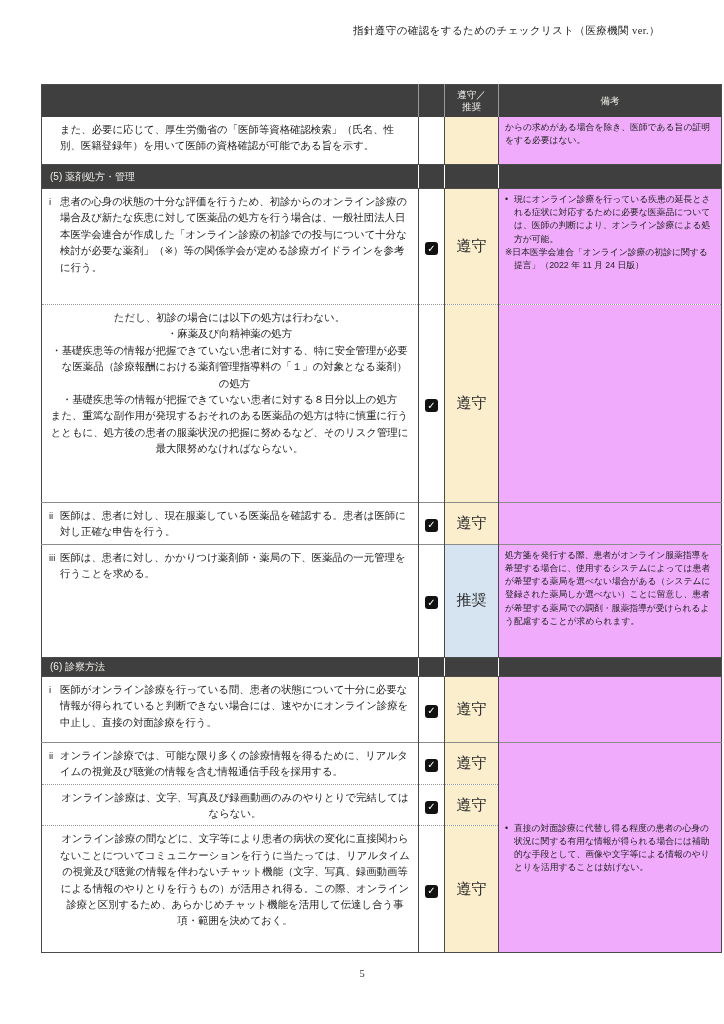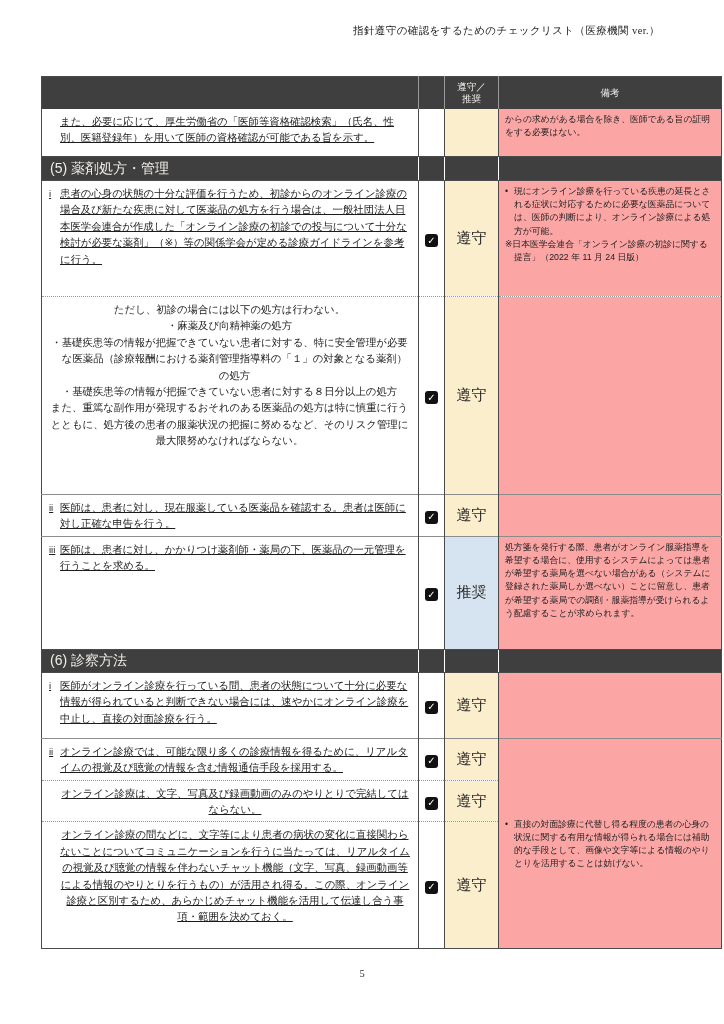--- a/index.html
+++ b/index.html
@@ -17,65 +17,65 @@
     width:724px;height:1024px;position:relative;overflow:hidden;
     font-family:"Liberation Sans","DejaVu Sans",sans-serif;
     color:#1c1c1c;
   }
   .doc-title{
     position:absolute;top:24px;right:64px;
     font-family:"Liberation Serif","DejaVu Serif",serif;
     font-size:10.5px;color:#222;letter-spacing:.4px;
   }
   table.checklist{
-    position:absolute;left:41px;top:76px;width:680px;
+    position:absolute;left:41px;top:84px;width:680px;
     border-collapse:collapse;table-layout:fixed;
     border:1.4px solid var(--line-dark);
     padding-left:12px;
   }
   td,th{overflow:hidden;vertical-align:top;}
   
   .c-check,.c-status{border-left:1px solid var(--line-dark);}
   .c-remarks{border-left:1px solid var(--line-dark);}
   
   tr.head th{
     background:var(--header-bg);color:var(--header-fg);
     font-weight:normal;font-size:9.5px;line-height:12px;
     text-align:center;vertical-align:middle;
   }
   tr.head th + th{border-left:1px solid #9a9a9a;}
   
   tr.section td{
     background:var(--header-bg);color:var(--header-fg);
-    font-size:14px;vertical-align:middle;
+    font-size:10px;vertical-align:middle;
     border-top:1px solid var(--line-dark);border-bottom:1px solid var(--line-dark);
   }
   tr.section td:first-child{padding:2px 8px;}
   tr.section td + td{border-left:1px solid rgba(255,255,255,.45);}
   
   tr.bt-solid td{border-top:1px solid var(--line-mid);}
   tr.bt-dotted td{border-top:1px dotted #979797;text-align:center;}
   
   .c-text{padding:5px 8px 3px 7px;font-size:10.4px;line-height:16.4px;background:#fff;}
-  .item{display:flex;text-decoration:underline;}
+  .item{display:flex;}
   .item .num{flex:0 0 11px;font-size:9.5px;line-height:16.4px;color:#222;}
   .item .txt{flex:1;}
   .hang{margin-left:10px;text-indent:-10px;}
   .c-check{background:#fff;text-align:center;vertical-align:middle;}
   .cbx{
     display:inline-flex;align-items:center;justify-content:center;
     width:13px;height:13px;border-radius:3px;background:var(--checkbox-bg);
   }
   .cbx .mk{color:#fff;font-size:10px;line-height:1;font-weight:bold;}
   .c-status{
     background:var(--compliance-bg);text-align:center;vertical-align:middle;
     font-size:15px;color:#2a2a2a;
   }
   .c-status.blue{background:var(--recommend-bg);}
-  .c-remarks{padding:4px 6px 3px 6px;font-size:8.8px;line-height:13.2px;color:#222;background:#fca5a5;}
+  .c-remarks{padding:4px 6px 3px 6px;font-size:8.8px;line-height:13.2px;color:#222;background:#f0abfc;}
   .c-remarks.vmid{vertical-align:middle;}
   .rb{display:flex;}
   .rb .b{flex:0 0 9px;text-align:left;}
   .rb .t{flex:1;}
   .rn{margin-left:9px;text-indent:-9px;}
   .page-number{
     position:absolute;top:968px;left:0;right:0;text-align:center;
     font-family:"Liberation Serif","DejaVu Serif",serif;font-size:10.5px;color:#333;
   }
 </style>

